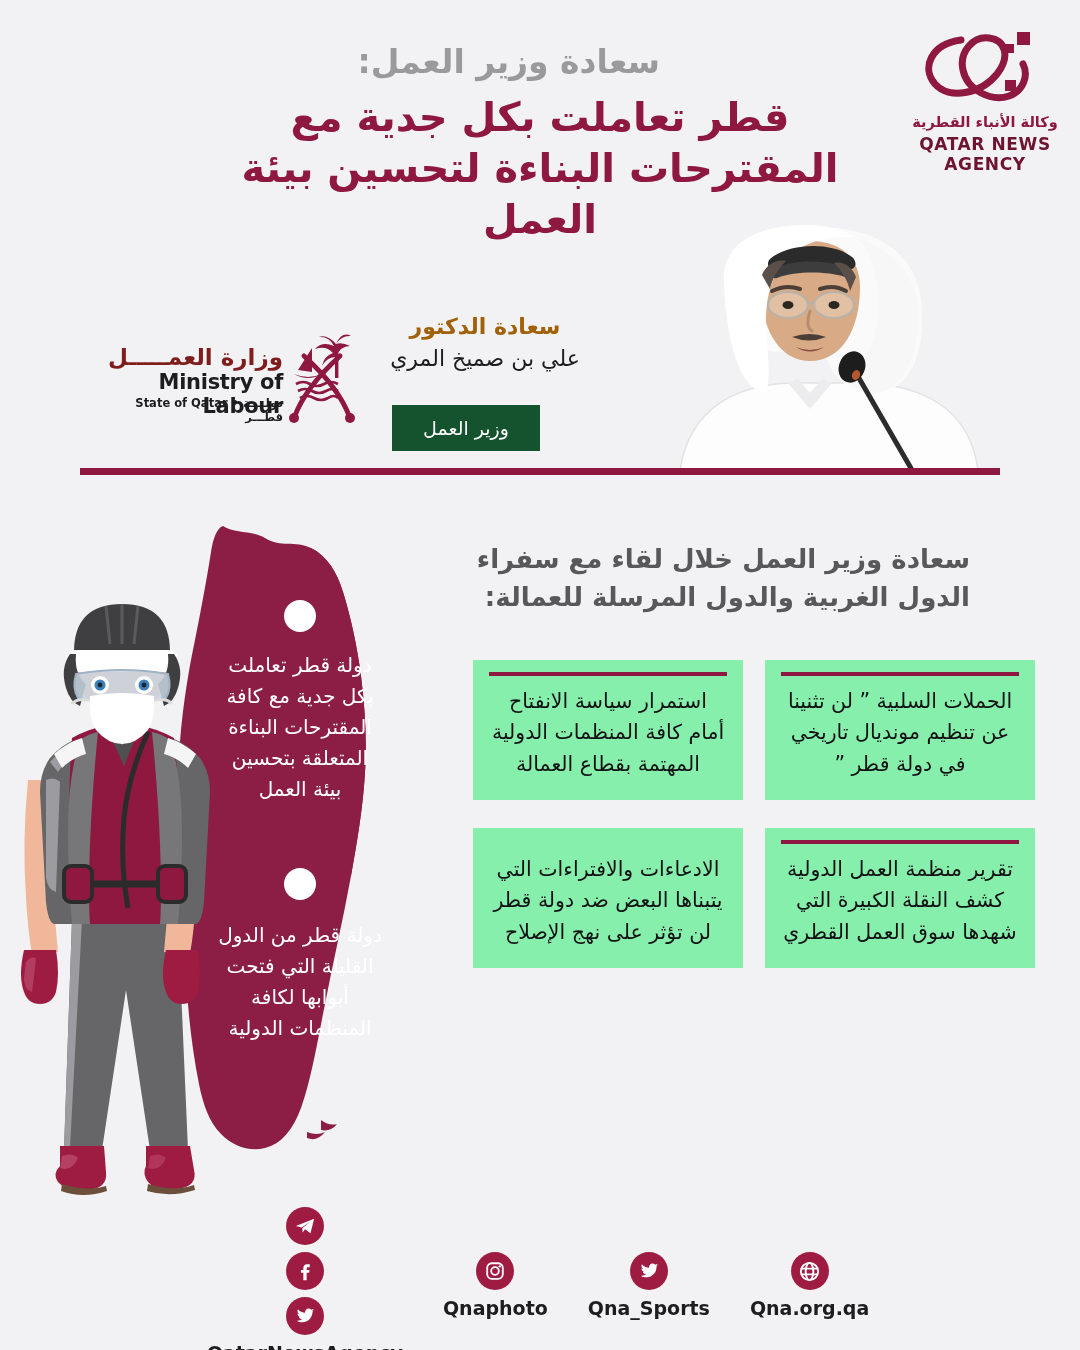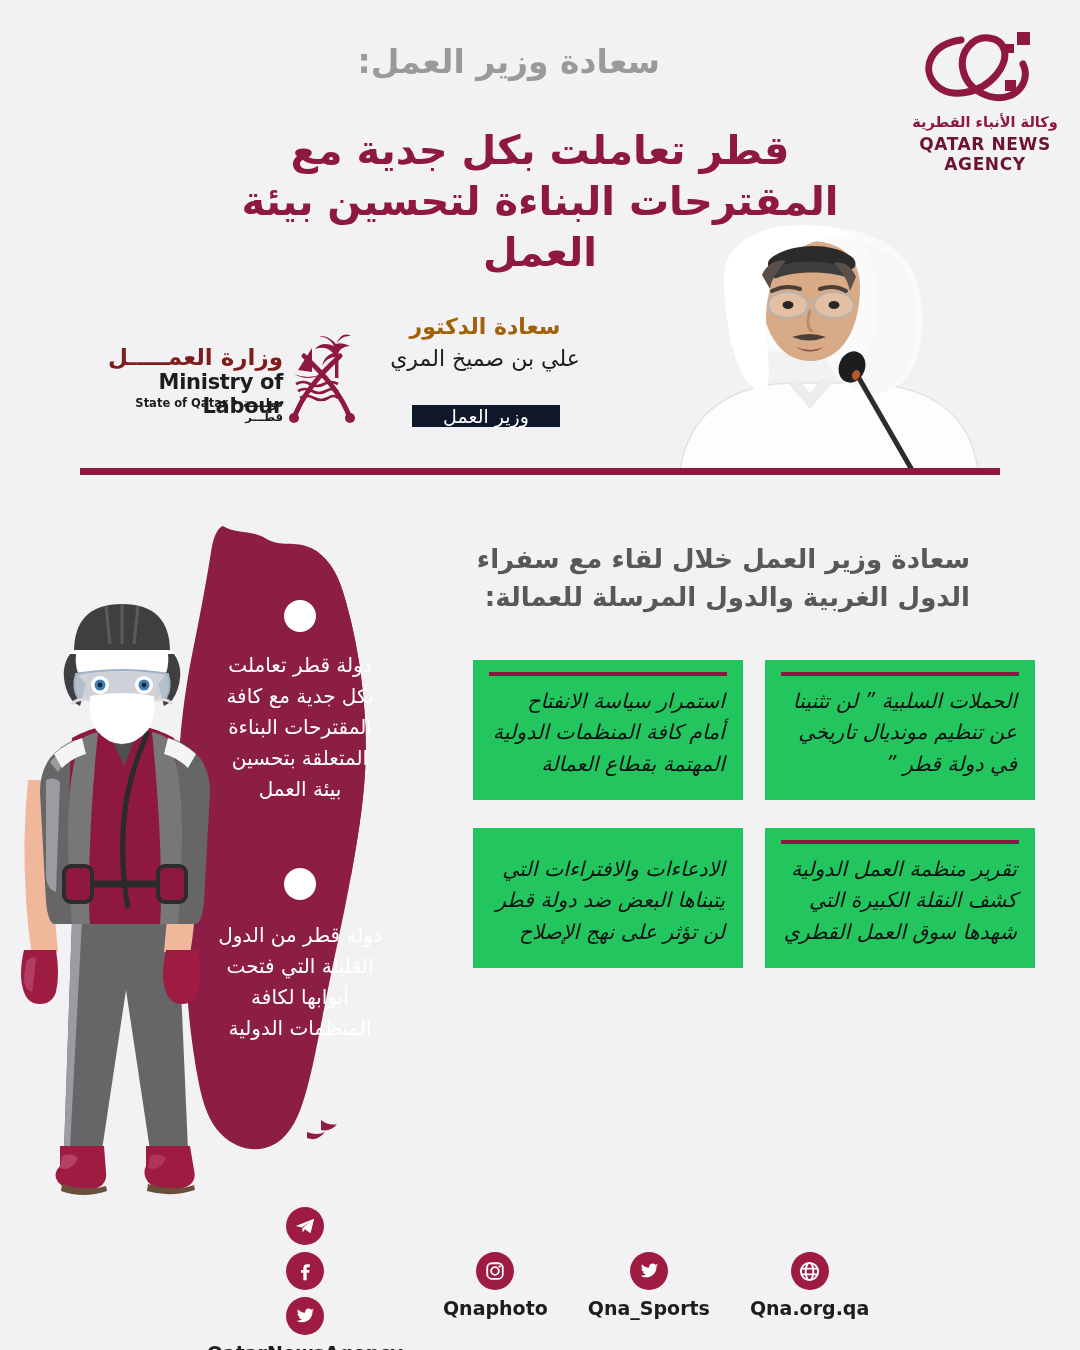--- a/index.html
+++ b/index.html
@@ -12,43 +12,43 @@
   .stage{position:relative;width:1080px;height:1350px;}
 
   
   .header{position:absolute;left:0;top:0;width:1080px;height:235px;}
   .kicker{
     position:absolute;right:420px;top:42px;width:460px;text-align:right;
     direction:rtl;color:#9a9a9d;font-size:33px;font-weight:bold;letter-spacing:-.5px;
   }
   .headline{
     position:absolute;right:180px;top:92px;width:720px;text-align:center;
-    direction:rtl;color:#8e1840;font-size:40px;font-weight:bold;line-height:1.28;margin-top:33px;
+    direction:rtl;color:#8e1840;font-size:40px;font-weight:bold;line-height:1.28;
   }
 
   
   .qna-logo{position:absolute;left:905px;top:22px;width:160px;height:145px;}
   .qna-logo svg{display:block;}
   .qna-ar{
     position:absolute;left:0;top:92px;width:160px;text-align:center;direction:rtl;
     color:#8e1840;font-size:14.5px;font-weight:bold;
   }
   .qna-en{
     position:absolute;left:0;top:112px;width:160px;text-align:center;
     color:#6e1330;font-size:17px;font-weight:bold;letter-spacing:.6px;
   }
 
   
   .minister-photo{position:absolute;left:620px;top:225px;width:400px;height:245px;overflow:hidden;}
   .name-block{position:absolute;left:360px;top:312px;width:250px;text-align:center;direction:rtl;}
   .name-title{color:#a16207;font-size:22px;font-weight:bold;line-height:1.35;}
   .name-main{color:#1d1d1f;font-size:22px;font-weight:normal;line-height:1.5;}
   .role-badge{
-    position:absolute;left:412px;top:405px;width:148px;height:22px;
-    background:#0f172a;color:#ffffff;font-size:19px;direction:rtl;
+    position:absolute;left:392px;top:405px;width:148px;height:46px;
+    background:#14532d;color:#ffffff;font-size:19px;direction:rtl;
     display:flex;align-items:center;justify-content:center;
   }
   .mol-logo{position:absolute;left:98px;top:322px;width:262px;height:108px;}
   .mol-ar{position:absolute;left:10px;top:22px;width:175px;text-align:right;direction:rtl;color:#7f1d1d;font-size:23px;font-weight:bold;letter-spacing:-1px;}
   .mol-en{position:absolute;left:10px;top:48px;width:175px;text-align:right;color:#1d1d1f;font-size:21px;font-weight:bold;letter-spacing:-.3px;}
   .mol-sub{position:absolute;left:10px;top:74px;width:175px;text-align:right;color:#1d1d1f;font-size:11.5px;font-weight:bold;}
   .divider{position:absolute;left:80px;top:468px;width:920px;height:7px;background:#8e1840;}
 
   
   .subtitle{
@@ -67,24 +67,24 @@
   .map-dot.d1{left:209px;top:80px;}
   .map-dot.d2{left:209px;top:348px;}
 
   
   .worker{position:absolute;left:10px;top:590px;width:230px;height:640px;}
 
   
   .cards{position:absolute;left:455px;top:660px;width:580px;}
   .card-row{display:flex;justify-content:flex-end;gap:22px;margin-bottom:28px;}
   .card{
-    width:270px;min-height:140px;background:#22c55e;box-sizing:border-box;
-    padding:26px 18px 20px 18px;direction:rtl;text-align:right;
+    width:270px;min-height:140px;background:#86efac;box-sizing:border-box;
+    padding:26px 18px 20px 18px;direction:rtl;text-align:center;
     color:#111114;font-size:20.5px;line-height:1.52;position:relative;
-    display:flex;align-items:center;justify-content:center;font-style:italic;
+    display:flex;align-items:center;justify-content:center;
   }
   .card.rule::before{
     content:"";position:absolute;left:16px;right:16px;top:12px;height:4px;background:#8e1840;
   }
 
   
   .footer{position:absolute;left:0;top:1248px;width:1080px;height:75px;}
   .social-row{display:flex;align-items:center;justify-content:center;gap:10px;height:75px;}
   .sgroup{display:flex;align-items:center;gap:7px;margin-right:4px;flex-direction:column;}
   .sgroup + .sgroup{margin-left:18px;}

